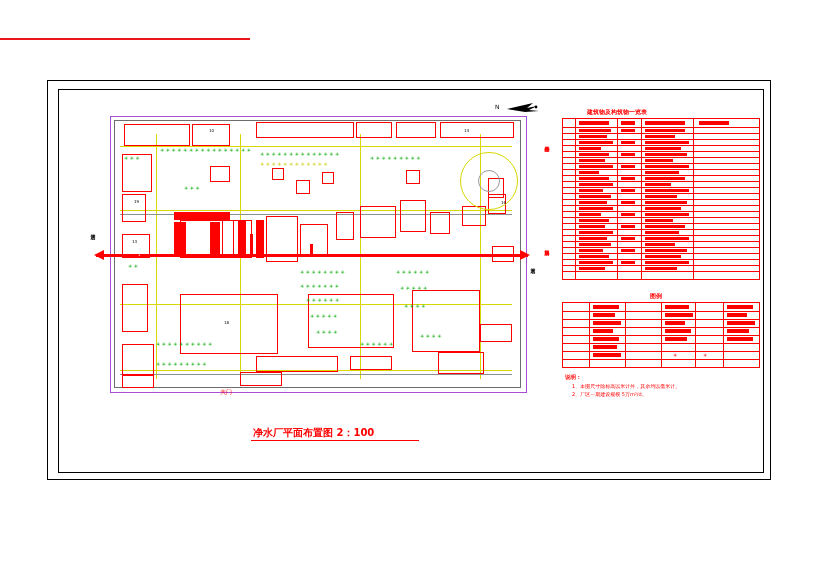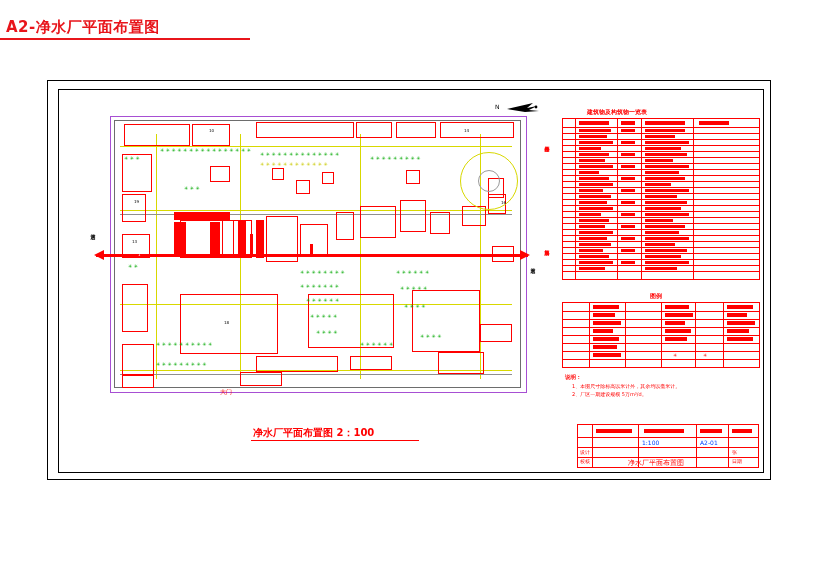--- a/index.html
+++ b/index.html
@@ -58,21 +58,20 @@
   .tblock .c{position:absolute;top:0;bottom:0;width:1px;background:#ff0000;}
   .tb-txt{position:absolute;font-size:5px;color:#ff0000;white-space:nowrap;}
   .tb-big{position:absolute;font-size:7px;color:#ff0000;white-space:nowrap;}
   .tb-blue{color:#0040ff;}
 </style>
 </head>
 <body>
 
 <div class="page">
 
-  <div class="doc-title">A2-净水厂平面布置图</div>
   <div class="title-rule"></div>
 
   <div class="frame-outer">
     <div class="frame-inner"></div>
   </div>
 
   <div class="siteplan">
 
     <div class="plot-border"></div>
     <div class="plot-border2"></div>
@@ -322,34 +321,14 @@
     <div class="bar" style="left:164px;top:26px;width:22px;height:4px;"></div>
     <div class="bar" style="left:164px;top:34px;width:26px;height:4px;"></div>
     <div class="tree" style="left:140px;top:50px;color:#ff0000;">✳</div>
     <div class="tree" style="left:110px;top:50px;color:#ff0000;">✳</div>
   </div>
 
   <div class="notes-title" style="left:565px;top:374px;">说明：</div>
   <div class="notes" style="left:572px;top:383px;">1、本图尺寸除标高以米计外，其余均以毫米计。</div>
   <div class="notes" style="left:572px;top:391px;">2、厂区一期建设规模 5万m³/d。</div>
 
-  <div class="tblock">
-    <div class="r" style="top:12px;"></div>
-    <div class="r" style="top:22px;"></div>
-    <div class="r" style="top:32px;"></div>
-    <div class="c" style="left:14px;"></div>
-    <div class="c" style="left:60px;"></div>
-    <div class="c" style="left:118px;"></div>
-    <div class="c" style="left:150px;"></div>
-    <div class="tb-txt" style="left:2px;top:24px;">设计</div>
-    <div class="tb-txt" style="left:2px;top:33px;">校核</div>
-    <div class="tb-txt tb-blue" style="left:122px;top:14px;color:#0040ff;font-size:6px;">A2-01</div>
-    <div class="tb-txt tb-blue" style="left:64px;top:14px;color:#0040ff;font-size:6px;">1:100</div>
-    <div class="tb-big" style="left:50px;top:33px;">净水厂平面布置图</div>
-    <div class="tb-txt" style="left:154px;top:24px;">张</div>
-    <div class="tb-txt" style="left:154px;top:33px;">日期</div>
-    <div class="bar" style="left:66px;top:4px;width:40px;height:4px;"></div>
-    <div class="bar" style="left:122px;top:4px;width:22px;height:4px;"></div>
-    <div class="bar" style="left:154px;top:4px;width:20px;height:4px;"></div>
-    <div class="bar" style="left:18px;top:4px;width:36px;height:4px;"></div>
-  </div>
 
 </div>
 
 </body></html>

